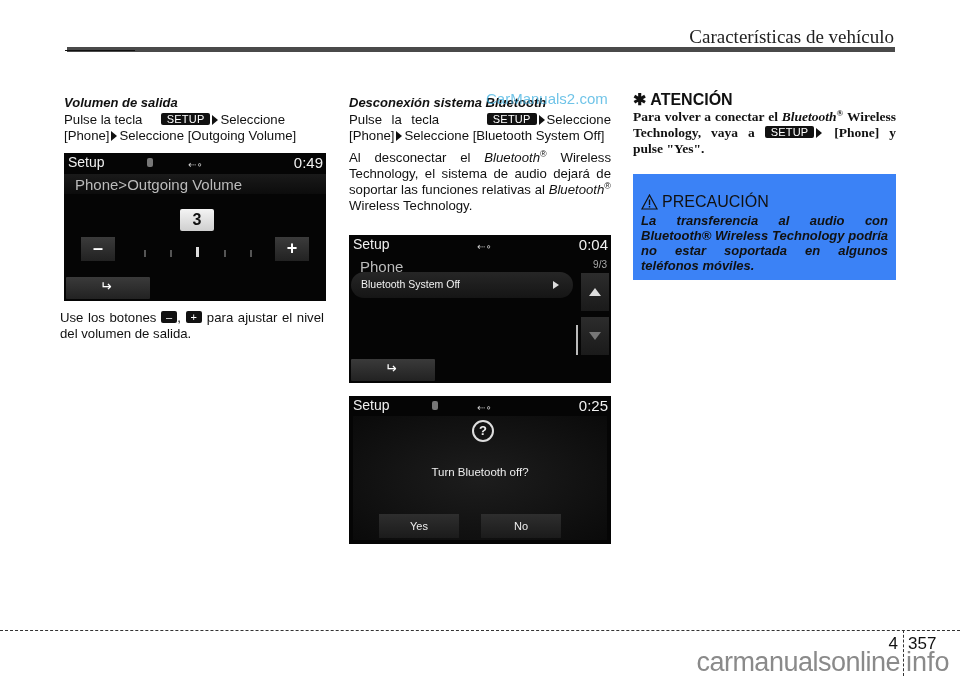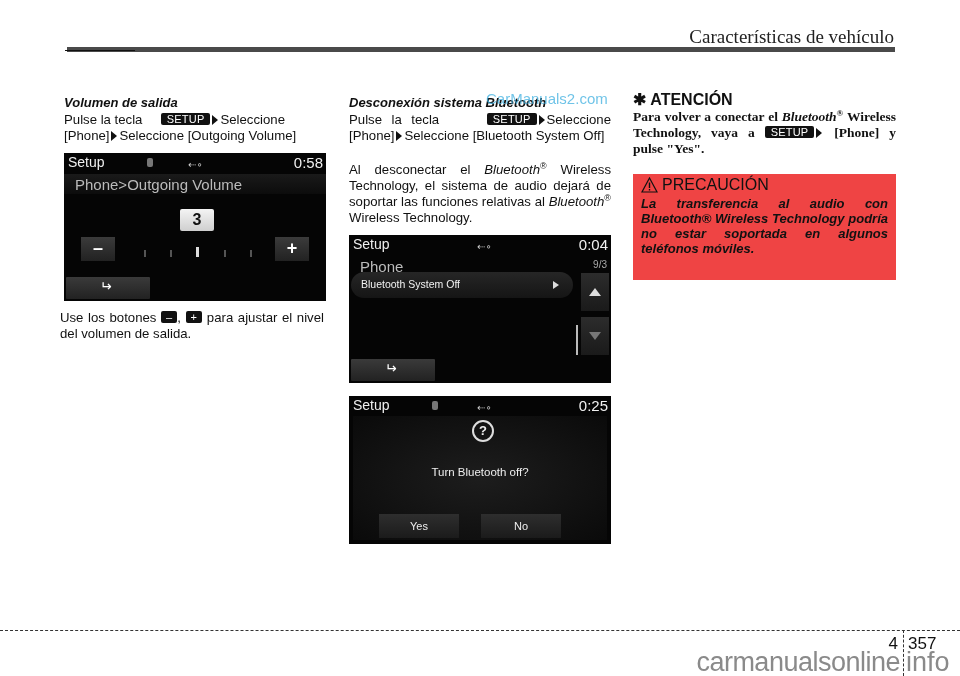--- a/index.html
+++ b/index.html
@@ -54,21 +54,21 @@
   .s3 { left: 349px; top: 396px; width: 262px; height: 148px; }
   .dlg { position: absolute; left: 4px; top: 20px; right: 4px; bottom: 4px; background: radial-gradient(ellipse at center, #1d1d1d, #0a0a0a); }
   .q-icon { position: absolute; left: 119px; top: 4px; width: 22px; height: 22px; border: 2px solid #ddd; border-radius: 50%; color: #eee; font-weight: bold; font-size: 13px; text-align: center; line-height: 18px; }
   .dlg-msg { position: absolute; left: 0; right: 0; top: 50px; text-align: center; font-size: 11.5px; color: #eee; }
   .dlg-btn { position: absolute; top: 98px; width: 80px; height: 24px; background: linear-gradient(#2e2e2e,#1b1b1b); color: #eee; font-size: 11px; text-align: center; line-height: 24px; }
 
   
   .att-title { font-size: 16px; font-weight: bold; margin-bottom: 1px; }
   .att-text { font-family: "Liberation Serif", serif; font-weight: bold; font-size: 13.5px; line-height: 16px; text-align: justify; }
   .att-text .setup-badge { font-family: "Liberation Sans", sans-serif; font-weight: normal; }
-  .caution { position: absolute; left: 633px; top: 174px; width: 263px; height: 106px; background: #ef4444; padding: 2px 8px 0 8px; }
+  .caution { position: absolute; left: 633px; top: 174px; width: 263px; height: 106px; background: #3b82f6; padding: 19px 8px 0 8px; }
   .caution-title { font-size: 16px; font-weight: normal; margin-bottom: 2px; display: flex; align-items: center; }
   .warn-icon { display: inline-block; width: 17px; height: 16px; margin-right: 4px; position: relative; }
   .caution-text { font-style: italic; font-weight: bold; font-size: 13px; line-height: 15px; text-align: justify; text-align-last: left; }
 
   .watermark { position: absolute; left: 486px; top: 90px; font-size: 15px; color: #3fb0e0; opacity: 0.75; }
 
   
   .foot-dash { position: absolute; left: 0; top: 630px; width: 960px; border-top: 1px dashed #333; }
   .foot-vdash { position: absolute; left: 903px; top: 630px; height: 46px; border-left: 1px dashed #333; }
   .page-ch { position: absolute; right: 62px; top: 634px; font-size: 17px; }
@@ -90,21 +90,21 @@
     <span class="setup-badge">SETUP</span><span class="arrow"></span><span>Seleccione</span><br>
     <span>[Phone]</span><span class="arrow"></span><span>Seleccione [Outgoing Volume]</span>
   </div>
 </div>
 
 <div class="screen s1">
   <div class="scr-top">
     <span class="scr-title">Setup</span>
     <span class="bt-icon" style="left:83px;"></span>
     <span class="usb-icon" style="left:124px;">⇠∘</span>
-    <span class="scr-time">0:58</span>
+    <span class="scr-time">0:49</span>
   </div>
   <div class="scr-sub">
       <span>Phone&gt;Outgoing Volume</span>
     </div>
   <div class="vol-val">3</div>
   <div class="vol-btn" style="left:17px;">–</div>
   <div class="vol-btn" style="left:211px;">+</div>
   <div class="tick" style="left:80px;"></div>
   <div class="tick" style="left:106px;"></div>
   <div class="tick" style="left:132px;top:94px;height:10px;background:#ddd;width:3px;"></div>
@@ -122,21 +122,21 @@
   </div>
 </div>
 
 <div class="col col2">
   <div class="sec-title">Desconexión sistema Bluetooth</div>
   <div class="just">
     <span>Pulse la tecla</span>&nbsp;&nbsp;&nbsp;&nbsp;
     <span class="setup-badge">SETUP</span><span class="arrow"></span><span>Seleccione</span>
     <span>[Phone]</span><span class="arrow"></span><span>Seleccione [Bluetooth System Off]</span>
   </div>
-  <div class="just" style="margin-top:18px;">
+  <div class="just" style="margin-top:6px;">
     <span>Al desconectar el</span>
     <span class="ital">Bluetooth</span><sup>®</sup>
     <span>Wireless Technology, el sistema de audio dejará de soportar las funciones relativas al</span>
     <span class="ital">Bluetooth</span><sup>®</sup>
     <span>Wireless Technology.</span>
   </div>
 </div>
 <div class="watermark">CarManuals2.com</div>
 
 <div class="screen s2">

